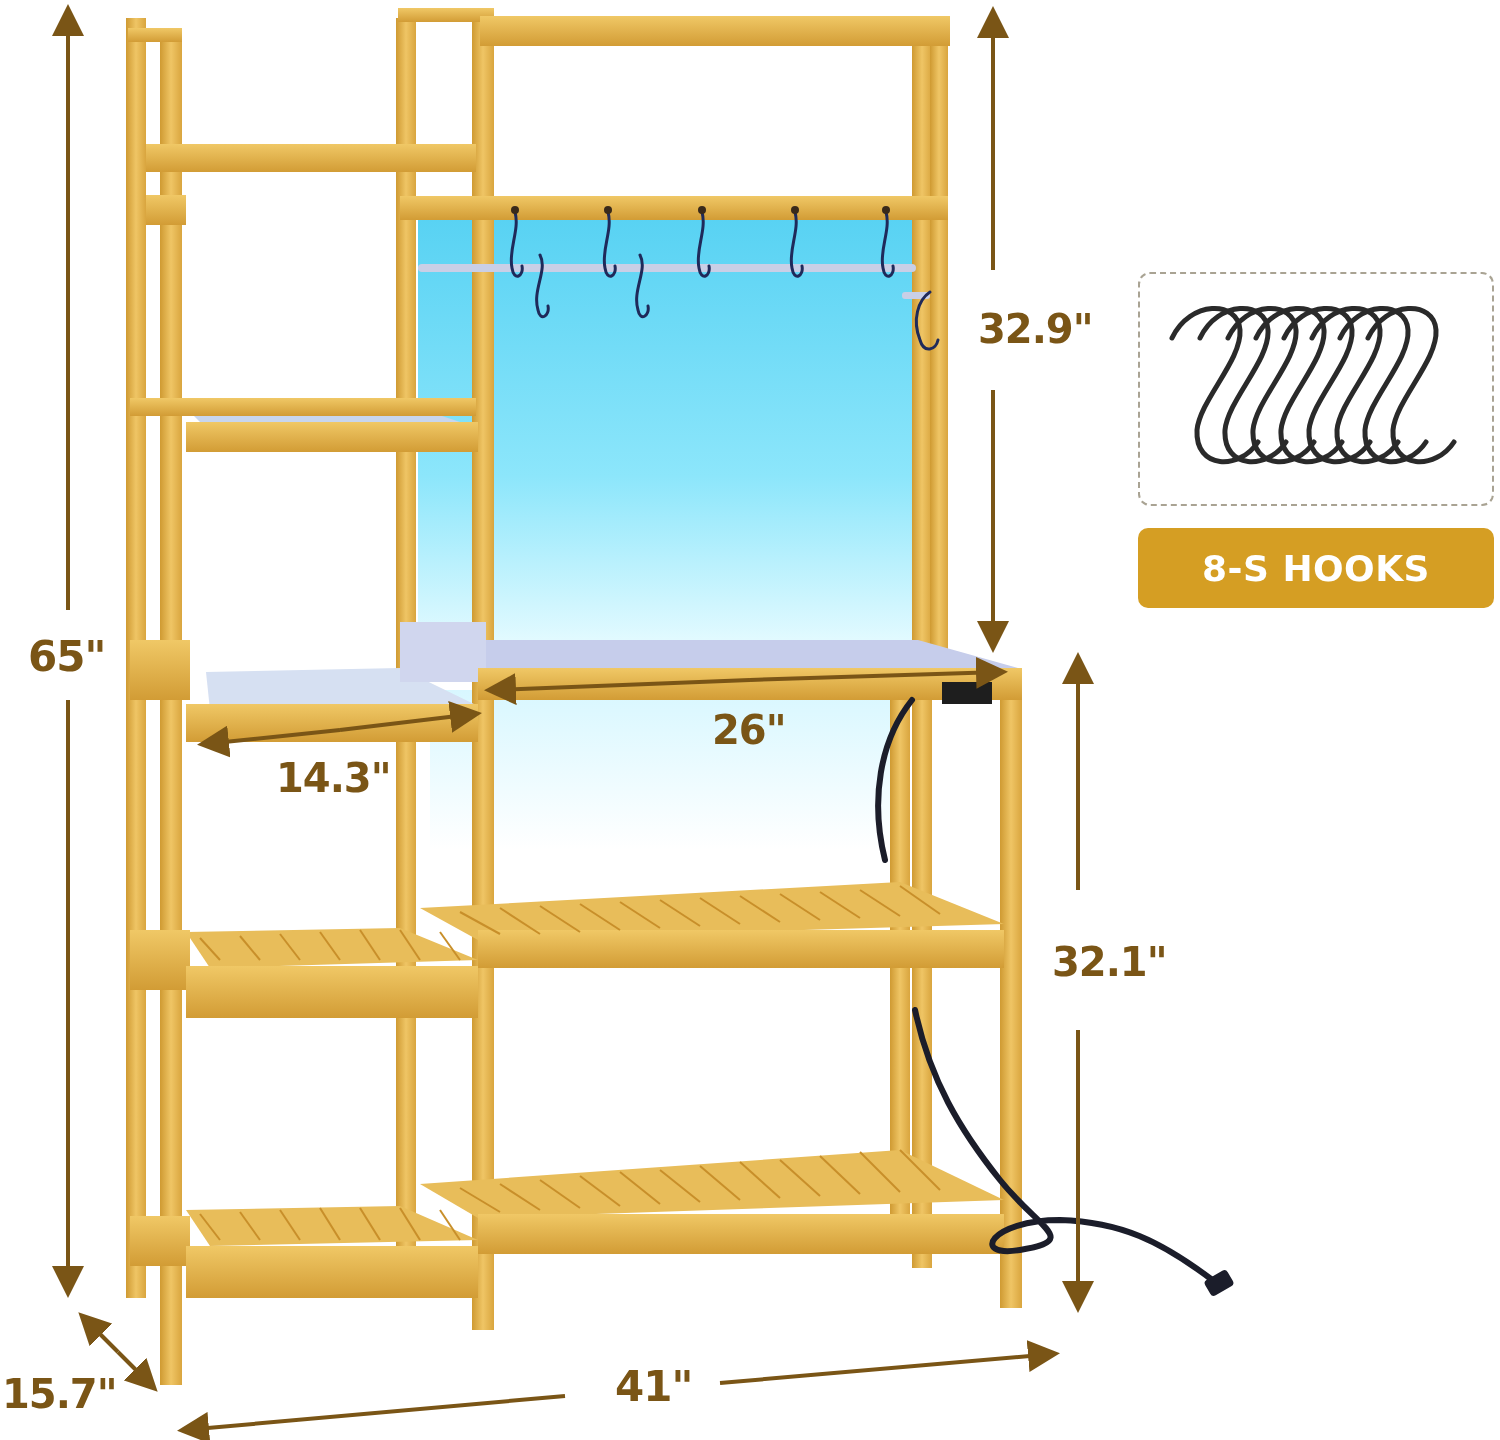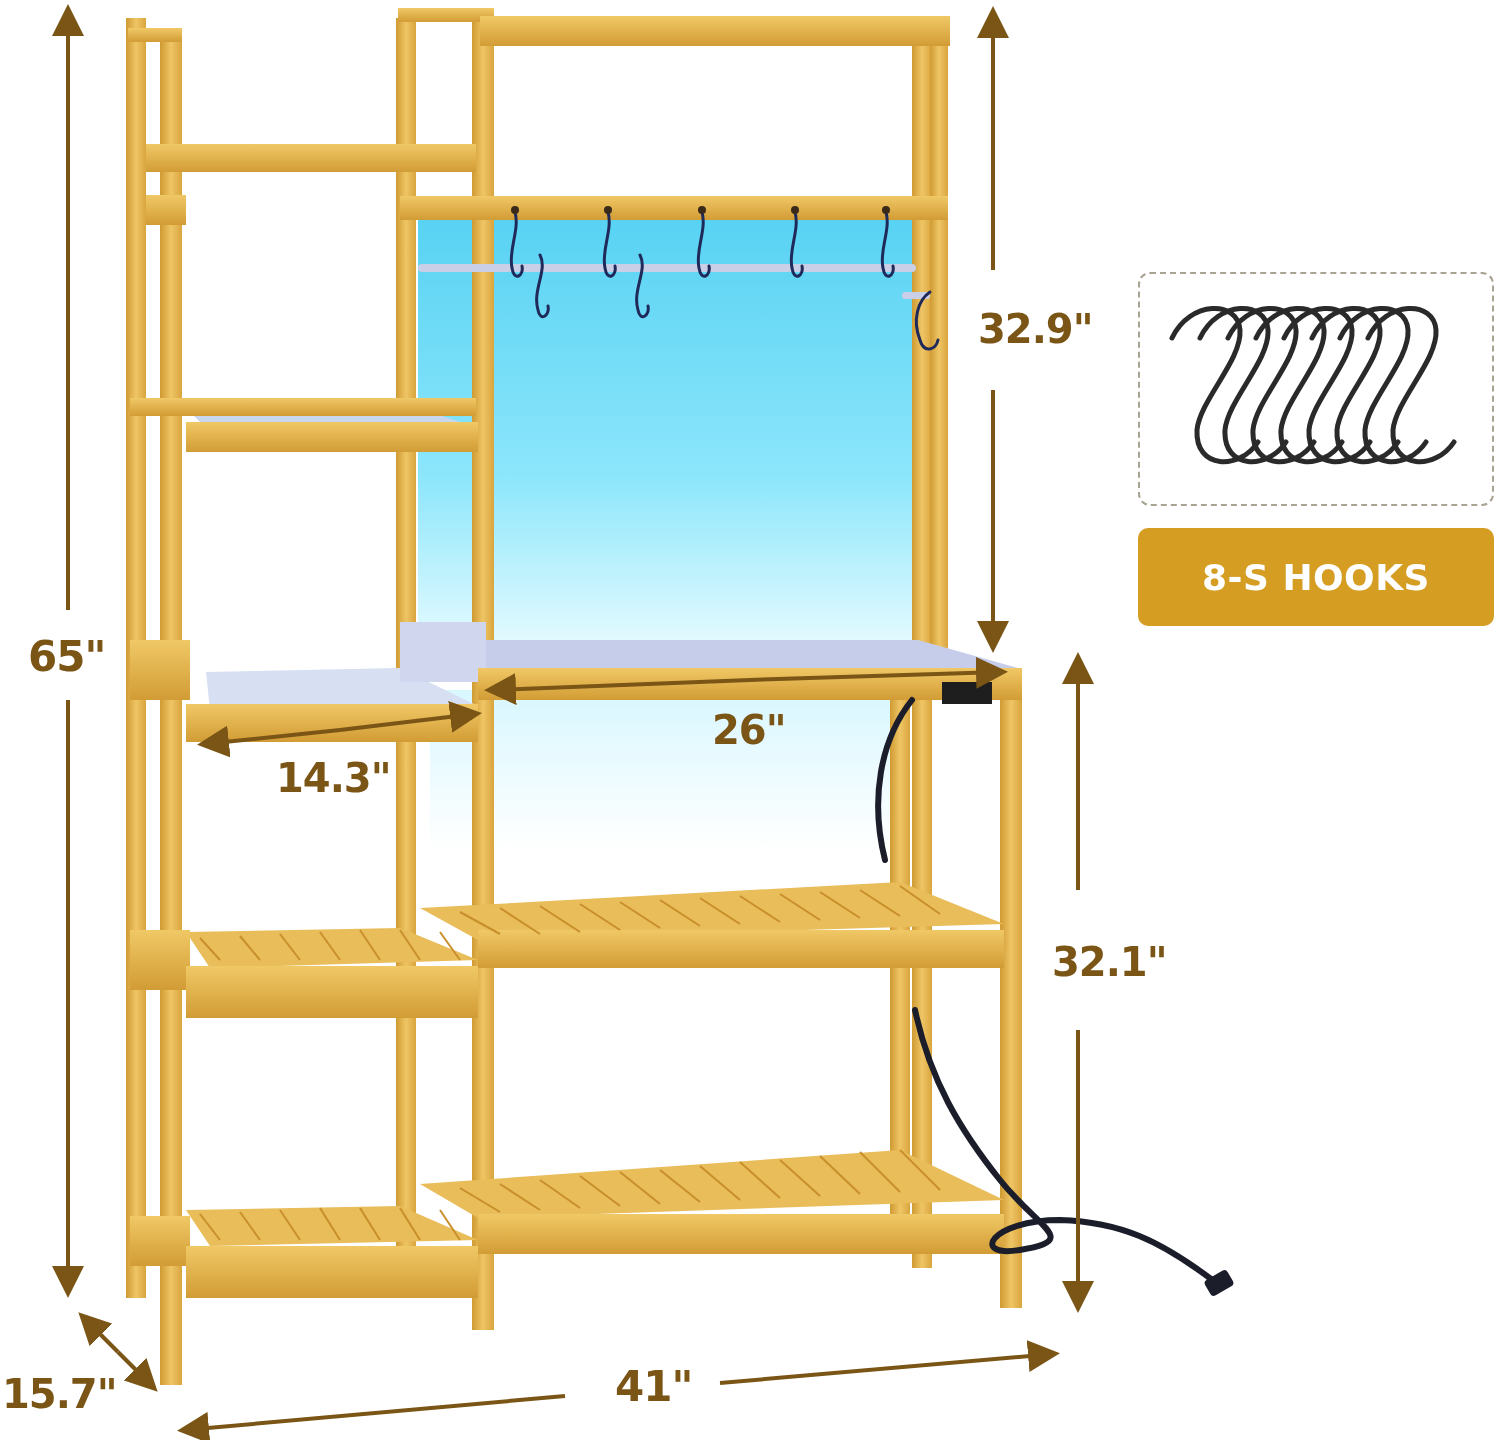--- a/index.html
+++ b/index.html
@@ -1,20 +1,20 @@
 <!DOCTYPE html>
 <html><head>
 <meta charset="utf-8">
 <style>
   html,body{margin:0;padding:0;background:#ffffff;}
   body{width:1500px;height:1440px;position:relative;overflow:hidden;font-family:"DejaVu Sans","Liberation Sans",sans-serif;}
   .stage{position:absolute;left:0;top:0;width:1500px;height:1440px;}
   .dim-label{position:absolute;color:#7a5516;font-weight:bold;font-size:40px;letter-spacing:-1px;line-height:1;white-space:nowrap;font-family:"DejaVu Sans","Liberation Sans",sans-serif;}
   .hooks-box{position:absolute;left:1138px;top:272px;width:356px;height:234px;border:2px dashed #a9a393;border-radius:12px;box-sizing:border-box;}
-  .hooks-badge{position:absolute;left:1138px;top:528px;width:356px;height:98px;background:#d59e23;border-radius:10px;display:flex;align-items:center;justify-content:center;color:#ffffff;font-weight:bold;font-size:36px;letter-spacing:0.5px;font-family:"DejaVu Sans","Liberation Sans",sans-serif;}
+  .hooks-badge{position:absolute;left:1138px;top:528px;width:356px;height:80px;background:#d59e23;border-radius:10px;display:flex;align-items:center;justify-content:center;color:#ffffff;font-weight:bold;font-size:36px;letter-spacing:0.5px;font-family:"DejaVu Sans","Liberation Sans",sans-serif;}
   svg{position:absolute;left:0;top:0;}
 </style>
 </head>
 <body>
 
 <div class="stage">
 
   <svg width="1500" height="1440" viewBox="0 0 1500 1440">
     <defs>
       <linearGradient id="wood" x1="0" x2="1" y1="0" y2="0">

